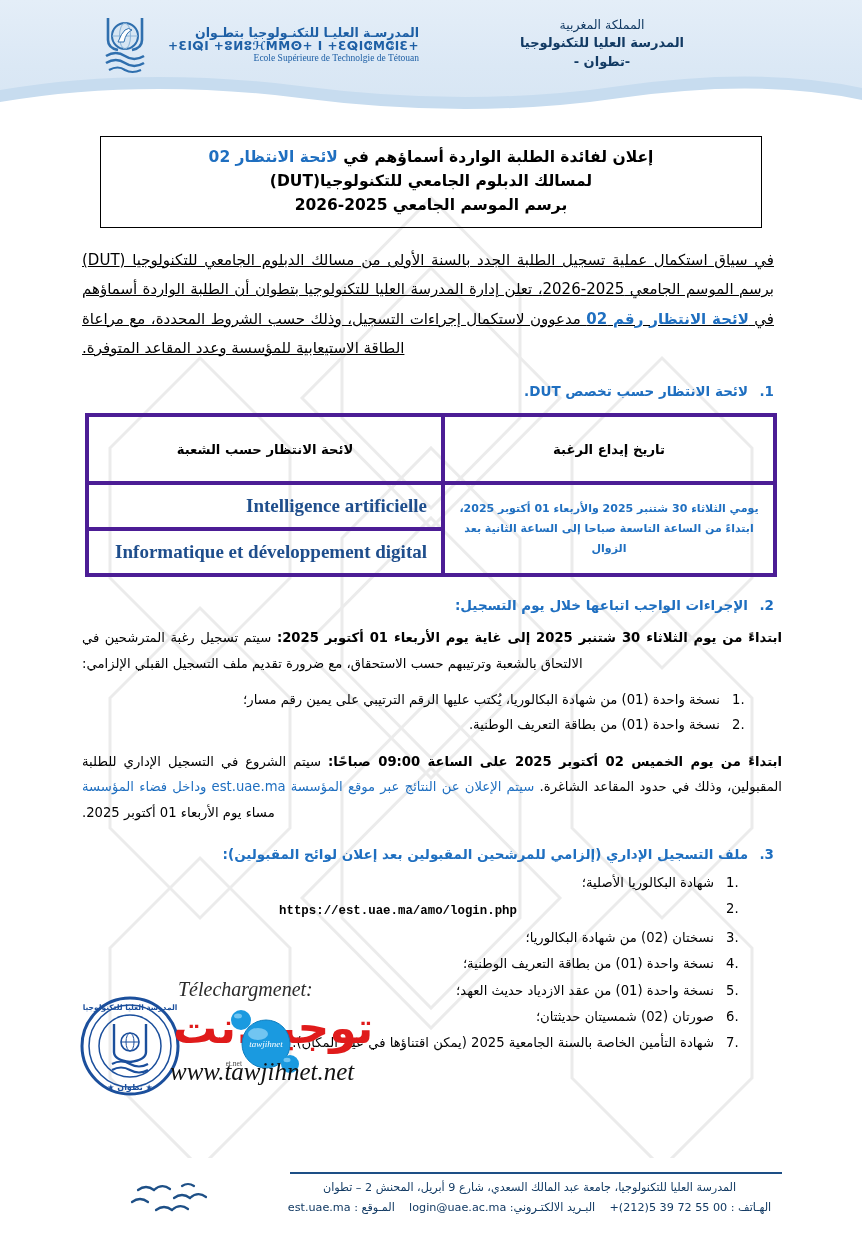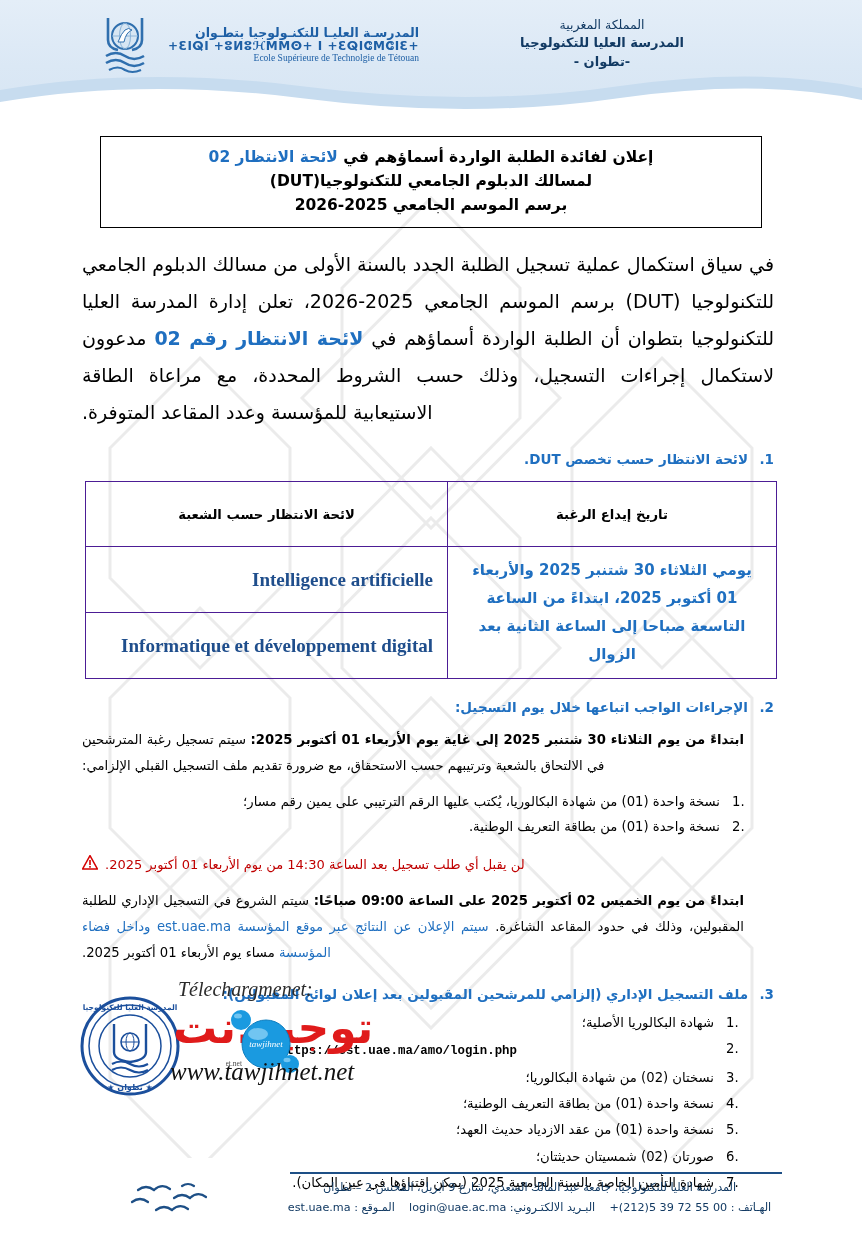--- a/index.html
+++ b/index.html
@@ -50,50 +50,50 @@
   .content{position:absolute;left:0;top:120px;width:862px;z-index:3;}
 
   .title-box{
     margin:16px auto 0;width:600px;border:1px solid #000;
     padding:8px 30px 10px;text-align:center;background:transparent;
   }
   .title-line{font-size:15.5px;font-weight:700;line-height:1.55;color:#000;}
   .blue{color:#1f6fc0;}
 
   .para{
-    margin:18px 88px 10px 82px;font-size:19px;line-height:1.95;
-    text-align:justify;text-align-last:left;direction:rtl;
+    margin:18px 88px 10px 82px;font-size:15px;line-height:1.95;
+    text-align:justify;text-align-last:left;direction:rtl;text-decoration:underline;
   }
 
   .sec-head{
     margin:20px 88px 0 82px;font-size:13.5px;font-weight:700;color:#1f6fc0;
     direction:rtl;display:flex;gap:10px;justify-content:flex-start;
   }
   .sec-num{min-width:16px;}
 
   
   table.waitlist{
     margin:14px auto 0;width:692px;border-collapse:collapse;direction:rtl;
   }
   table.waitlist td,table.waitlist th{
-    border:1px solid #4c1d95;padding:10px 14px;vertical-align:middle;
+    border:4px solid #4c1d95;padding:10px 14px;vertical-align:middle;
   }
   th.wl-head{font-size:13.2px;font-weight:700;text-align:center;height:44px;}
   td.wl-date{
-    width:300px;color:#1f6fc0;font-weight:700;font-size:15px;
+    width:300px;color:#1f6fc0;font-weight:700;font-size:11px;
     text-align:center;line-height:1.85;
   }
   td.wl-branch{
     color:#1f4e8c;font-weight:700;font-size:19px;
     font-family:"Liberation Serif","DejaVu Serif",serif;
     text-align:right;direction:ltr;padding-right:14px;
   }
 
   .body-para{
-    margin:12px 118px 0 82px;font-size:13.2px;line-height:1.95;
+    margin:12px 80px 0 82px;font-size:13.2px;line-height:1.95;
     text-align:justify;text-align-last:left;direction:rtl;
   }
   .b{font-weight:700;}
 
   ol.numlist{
     margin:10px 110px 0 82px;padding:0;list-style:none;direction:rtl;
     font-size:13.2px;line-height:1.9;
   }
   ol.numlist li{display:flex;gap:12px;justify-content:flex-start;}
   ol.numlist li .ln{min-width:20px;text-align:left;direction:ltr;}
@@ -250,28 +250,20 @@
       <li>
         <span class="ln">1.</span>
         <span class="lt">نسخة واحدة (01) من شهادة البكالوريا، يُكتب عليها الرقم الترتيبي على يمين رقم مسار؛</span>
       </li>
       <li>
         <span class="ln">2.</span>
         <span class="lt">نسخة واحدة (01) من بطاقة التعريف الوطنية.</span>
       </li>
     </ol>
 
-    <div class="warn">
-      <span class="lt">لن يقبل أي طلب تسجيل بعد الساعة 14:30 من يوم الأربعاء 01 أكتوبر 2025.</span>
-      <svg class="warn-ico" width="16" height="15" viewBox="0 0 16 15">
-        <path d="M8 0.6 L15.4 14 L0.6 14 Z" fill="#ffffff" stroke="#d40000" stroke-width="1.5" stroke-linejoin="round"></path>
-        <rect x="7.2" y="5" width="1.6" height="5" fill="#d40000"></rect>
-        <rect x="7.2" y="11" width="1.6" height="1.7" fill="#d40000"></rect>
-      </svg>
-    </div>
 
     <div class="body-para">
       <span class="b">ابتداءً من يوم الخميس 02 أكتوبر 2025 على الساعة 09:00 صباحًا:</span><span> سيتم الشروع في التسجيل الإداري للطلبة المقبولين، وذلك في حدود المقاعد الشاغرة. </span><span class="blue">سيتم الإعلان عن النتائج عبر موقع المؤسسة est.uae.ma وداخل فضاء المؤسسة</span><span> مساء يوم الأربعاء 01 أكتوبر 2025.</span>
     </div>
 
     <div class="sec-head">
       <span class="sec-num">3.</span>
       <span>ملف التسجيل الإداري (إلزامي للمرشحين المقبولين بعد إعلان لوائح المقبولين):</span>
     </div>
 

